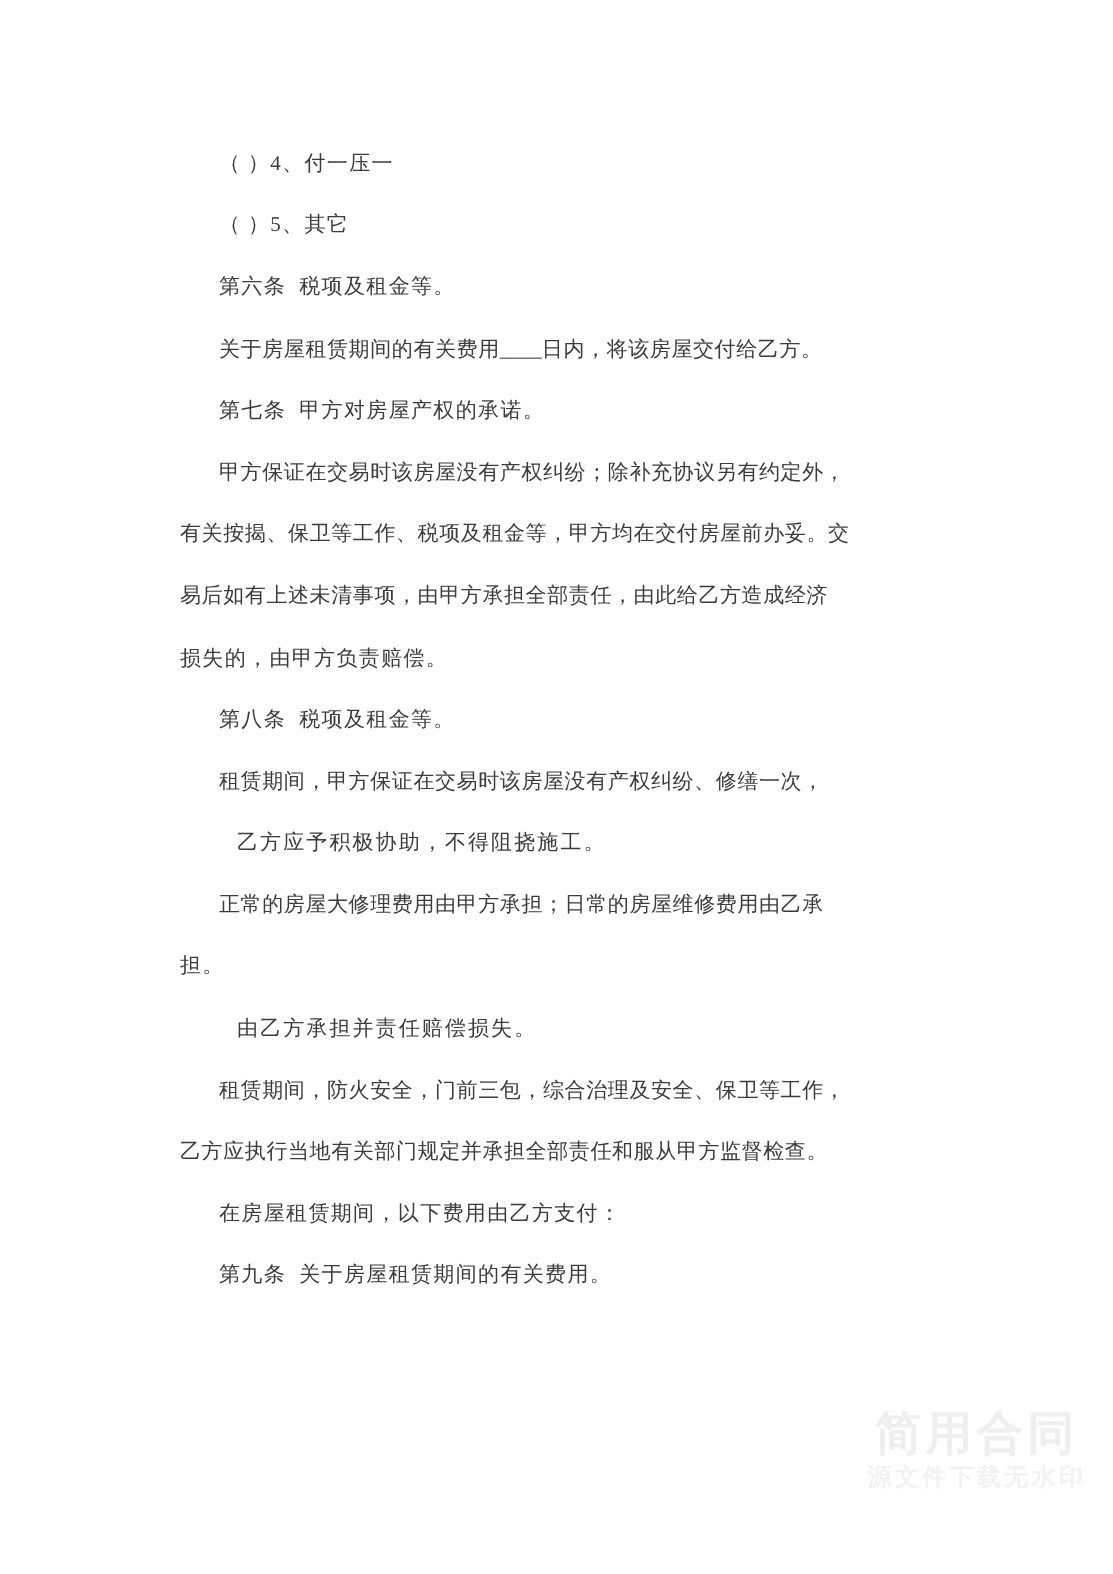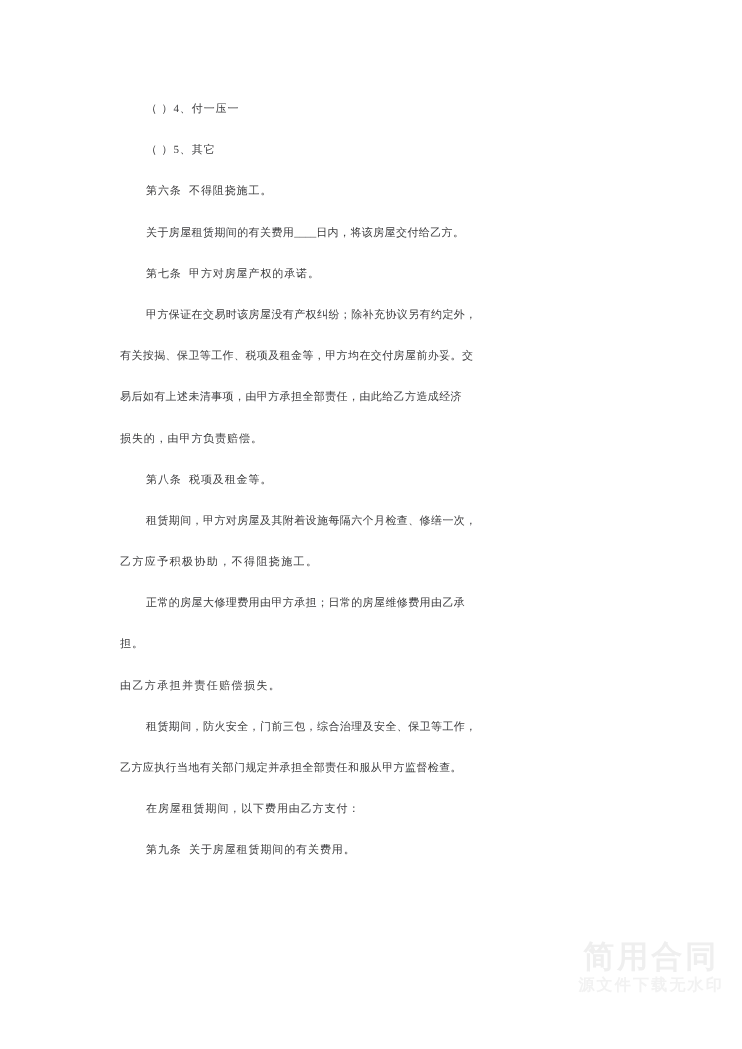--- a/index.html
+++ b/index.html
@@ -23,21 +23,21 @@
   .doc-body {
     position: absolute;
     left: 120px;
     top: 89px;
     width: 522px;
   }
 
   .line {
     height: 41.2px;
     line-height: 41.2px;
-    font-size: 11px;
+    font-size: 14px;
     color: #3b3b3d;
     letter-spacing: 0.9px;
     white-space: pre;
     font-weight: 400;
     text-rendering: geometricPrecision;
     -webkit-font-smoothing: antialiased;
   }
 
   
   .line.indent {
@@ -45,20 +45,21 @@
   }
 
   
   .line.flush {
     text-indent: 0;
   }
 
   
   .line.wide {
     letter-spacing: 1.4px;
+    margin-left: 38px;
   }
 
   .line.tight {
     letter-spacing: 0.4px;
   }
 
   .blank-field {
     text-decoration-thickness: 1px;
     text-underline-offset: 3px;
     letter-spacing: 0;
@@ -95,32 +96,32 @@
 </style>
 </head>
 <body>
 
 <div class="page">
 
   <div class="doc-body">
 
     <div class="line indent">（ ）4、付一压一</div>
     <div class="line indent">（ ）5、其它</div>
-    <div class="line indent">第六条  不得阻挠施工。</div>
+    <div class="line indent">第六条  税项及租金等。</div>
 
     <div class="line indent tight"><span>关于房屋租赁期间的有关费用</span><span class="blank-field">____</span><span>日内，将该房屋交付给乙方。</span></div>
 
     <div class="line indent">第七条  甲方对房屋产权的承诺。</div>
     <div class="line indent tight">甲方保证在交易时该房屋没有产权纠纷；除补充协议另有约定外，</div>
     <div class="line flush tight">有关按揭、保卫等工作、税项及租金等，甲方均在交付房屋前办妥。交</div>
     <div class="line flush tight">易后如有上述未清事项，由甲方承担全部责任，由此给乙方造成经济</div>
     <div class="line flush">损失的，由甲方负责赔偿。</div>
 
     <div class="line indent">第八条  税项及租金等。</div>
-    <div class="line indent tight">租赁期间，甲方对房屋及其附着设施每隔六个月检查、修缮一次，</div>
+    <div class="line indent tight">租赁期间，甲方保证在交易时该房屋没有产权纠纷、修缮一次，</div>
     <div class="line flush wide">乙方应予积极协助，不得阻挠施工。</div>
     <div class="line indent tight">正常的房屋大修理费用由甲方承担；日常的房屋维修费用由乙承</div>
     <div class="line flush">担。</div>
     <div class="line flush wide">由乙方承担并责任赔偿损失。</div>
     <div class="line indent tight">租赁期间，防火安全，门前三包，综合治理及安全、保卫等工作，</div>
     <div class="line flush tight">乙方应执行当地有关部门规定并承担全部责任和服从甲方监督检查。</div>
 
     <div class="line indent">在房屋租赁期间，以下费用由乙方支付：</div>
     <div class="line indent">第九条  关于房屋租赁期间的有关费用。</div>
 

